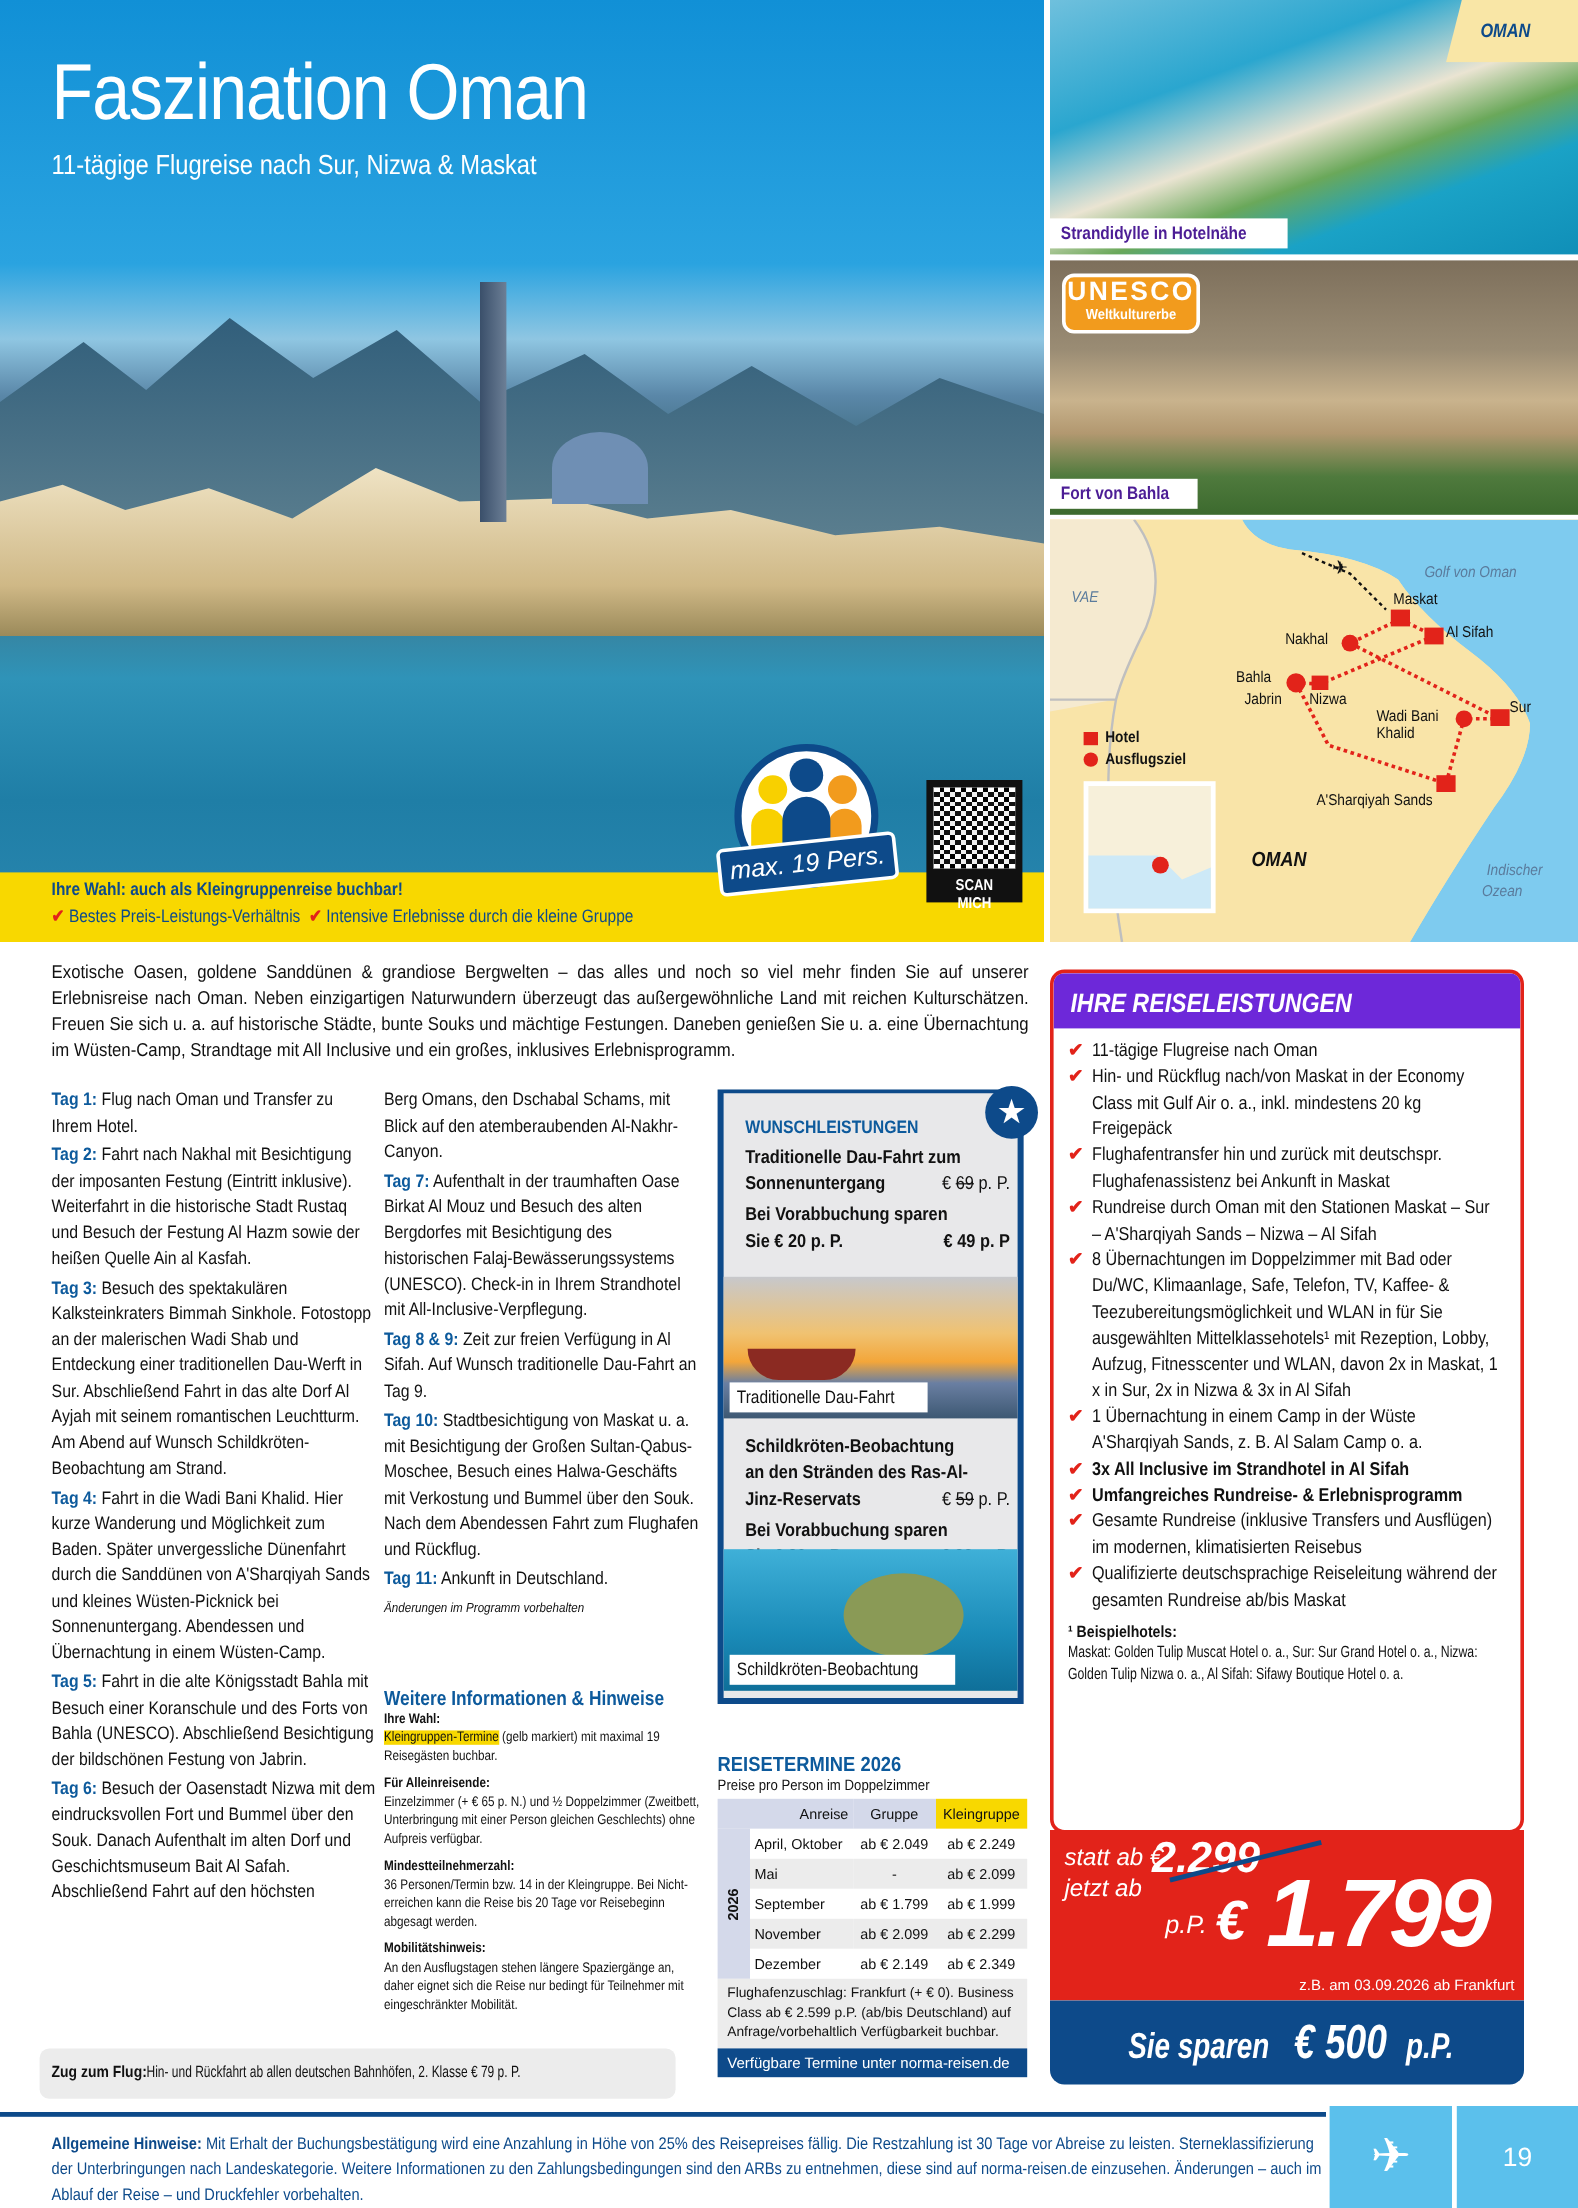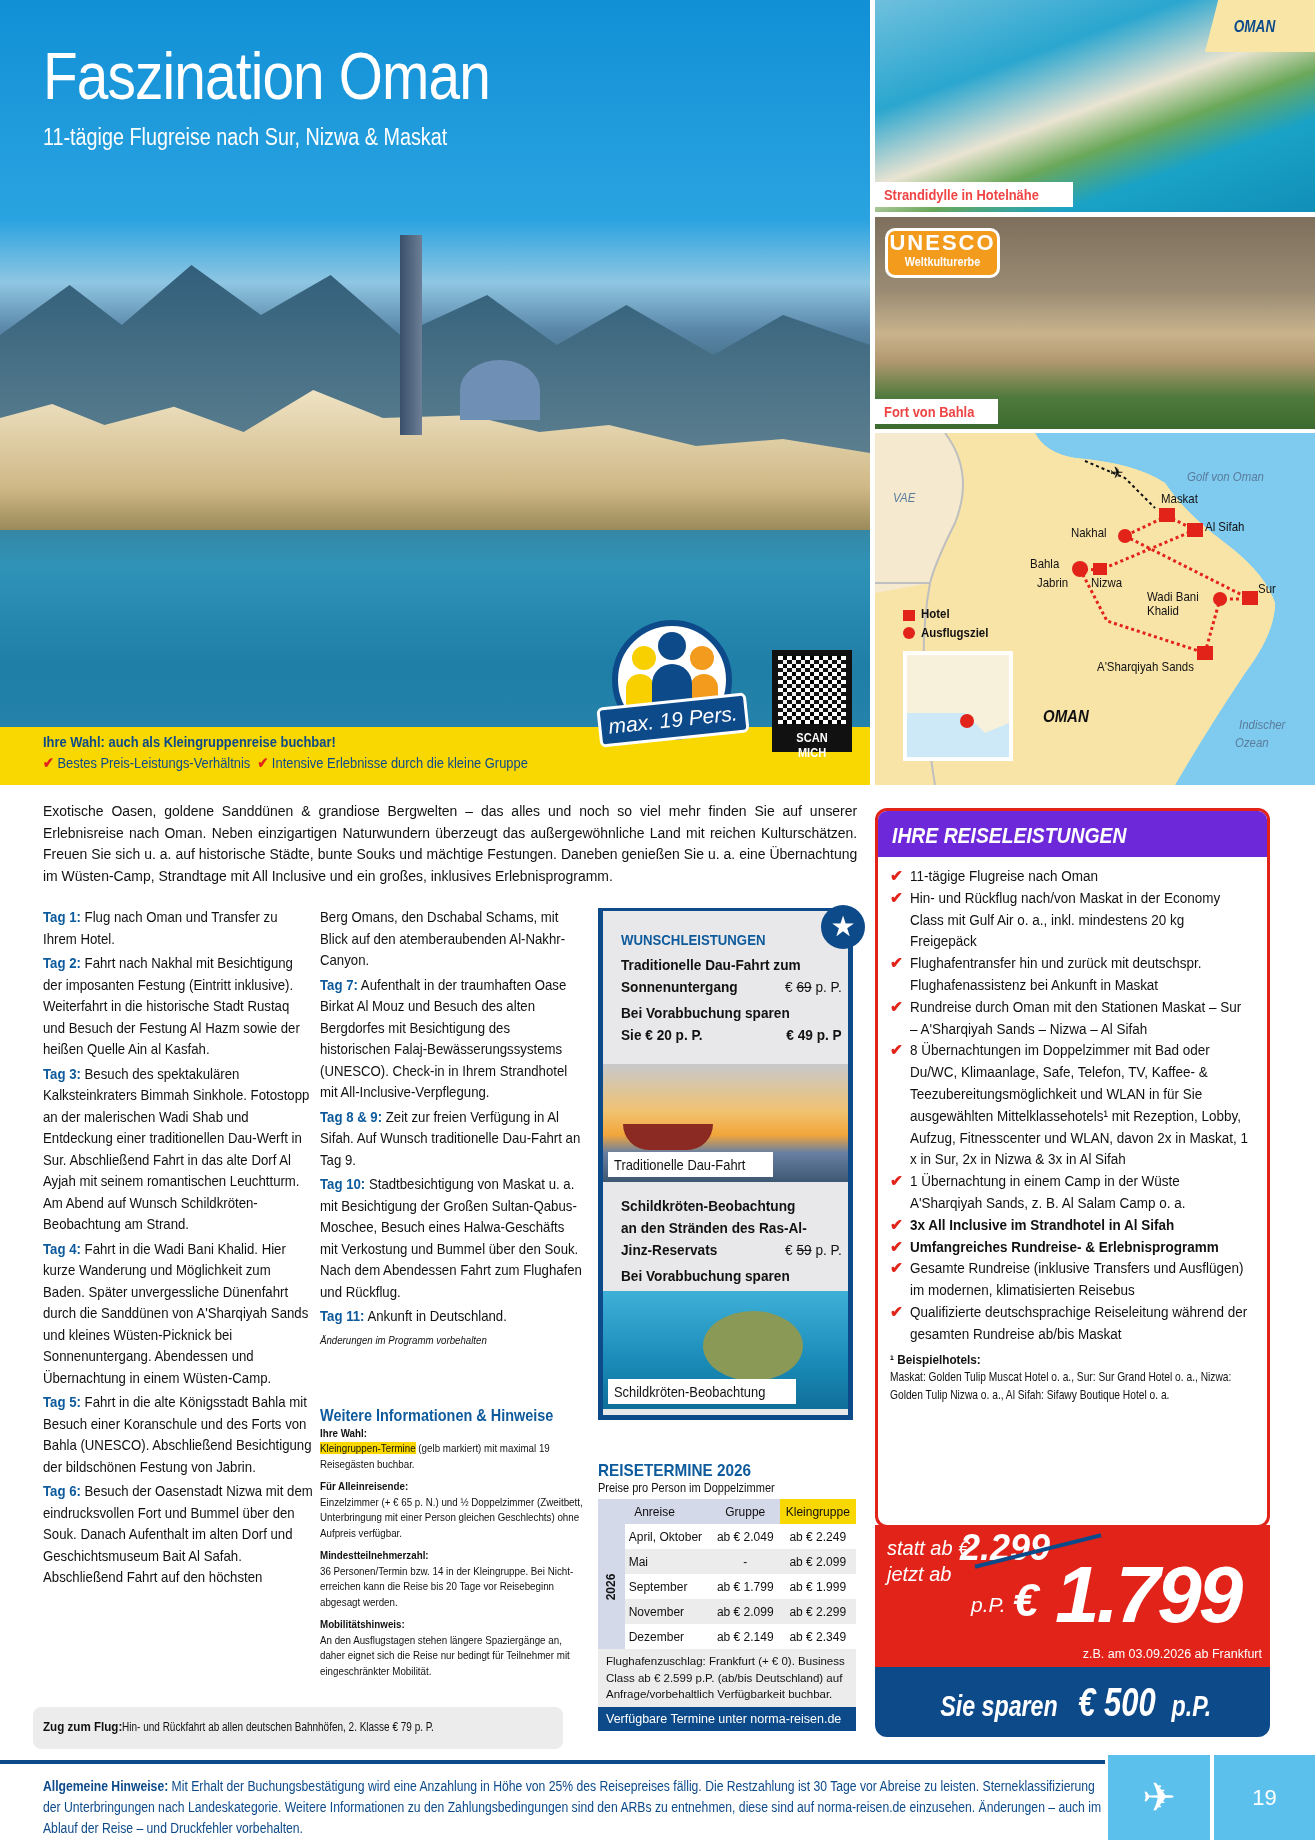--- a/index.html
+++ b/index.html
@@ -23,21 +23,21 @@
 .badge .b2{position:absolute;left:8px;top:48px;width:28px;height:44px;border-radius:14px;background:#f8d000}
 .badge .b3{position:absolute;left:72px;top:48px;width:28px;height:44px;border-radius:14px;background:#f29b1d}
 .maxlabel{position:absolute;left:598px;top:700px;width:150px;height:40px;background:#0d4a8a;border:3px solid #fff;border-radius:6px;transform:rotate(-6deg);color:#fff;font-size:21px;font-style:italic;text-align:center;line-height:34px}
 .qr{position:absolute;left:772px;top:650px;width:80px;height:102px;background:#111;padding:6px}
 .qr .code{width:68px;height:68px;background:repeating-linear-gradient(0deg,#fff 0 4px,#111 4px 8px),#fff;background-blend-mode:difference;position:relative}
 .qr .code:before{content:"";position:absolute;inset:0;background:repeating-linear-gradient(90deg,#fff 0 5px,transparent 5px 9px);mix-blend-mode:difference}
 .qr .txt{color:#fff;font-size:13px;font-weight:700;text-align:center;margin-top:6px;transform:scaleX(.85)}
 .photo1{position:absolute;left:875px;top:0;width:440px;height:212px;background:linear-gradient(160deg,#6fc0dd 0%,#2aa6cf 30%,#eae4d2 50%,#6aa85a 62%,#1aa2c6 75%,#108fb8 100%);overflow:hidden}
 .oman-tag{position:absolute;left:1205px;top:0;width:110px;height:52px;background:#f9e6a6;clip-path:polygon(12% 0,100% 0,100% 100%,0 100%)}
 .oman-tag span{position:absolute;left:25px;top:18px;font-style:italic;font-weight:700;color:#0d4a8a;font-size:16px;transform:scaleX(.85)}
-.caption{position:absolute;background:#fff;color:#ef4444;font-weight:700;font-size:15px;padding:4px 9px;transform-origin:left}
+.caption{position:absolute;background:#fff;color:#4c1d95;font-weight:700;font-size:15px;padding:4px 9px;transform-origin:left}
 .caption span{display:inline-block;transform:scaleX(.86);transform-origin:left}
 .photo2{position:absolute;left:875px;top:217px;width:440px;height:212px;background:linear-gradient(180deg,#7d6f5b 0%,#9a8c74 35%,#c9b38d 55%,#b29870 68%,#4f7a3d 85%,#3c6a2e 100%)}
 .unesco{position:absolute;left:885px;top:228px;width:115px;height:50px;background:#f29b1d;border:3px solid #fff;border-radius:10px;color:#fff;text-align:center}
 .unesco .a{font-size:22px;font-weight:700;letter-spacing:2px;line-height:24px}
 .unesco .b{font-size:12px;font-weight:700;transform:scaleX(.9)}
 .map{position:absolute;left:875px;top:433px;width:440px;height:352px;background:#f9e4a8;overflow:hidden}
 .map svg{position:absolute;left:0;top:0}
 .maplabel{position:absolute;font-size:13px;color:#111;transform:scaleX(.88);transform-origin:left;white-space:nowrap}
 .maplabel.sea{color:#5a7b9c;font-style:italic}
 .intro{position:absolute;left:43px;top:800px;width:815px;font-size:15.5px;line-height:21.5px;text-align:justify}
@@ -299,21 +299,21 @@
     <div class="wcap" style="top:88px"><span>Schildkröten-Beobachtung</span></div>
   </div>
 </div>
 
 <div class="termine">
   <h3>REISETERMINE 2026</h3>
   <div class="sub">Preise pro Person im Doppelzimmer</div>
   <table class="ttable">
     <thead>
       <tr>
-        <td colspan="2" style="text-align:center">Anreise</td>
+        <td colspan="2" style="text-align:right">Anreise</td>
         <td>Gruppe</td>
         <td class="klein">Kleingruppe</td>
       </tr>
     </thead>
     <tbody>
       <tr>
         <td class="year" rowspan="5"><span>2026</span></td>
         <td class="mon">April, Oktober</td>
           <td>ab € 2.049</td>
           <td>ab € 2.249</td>

